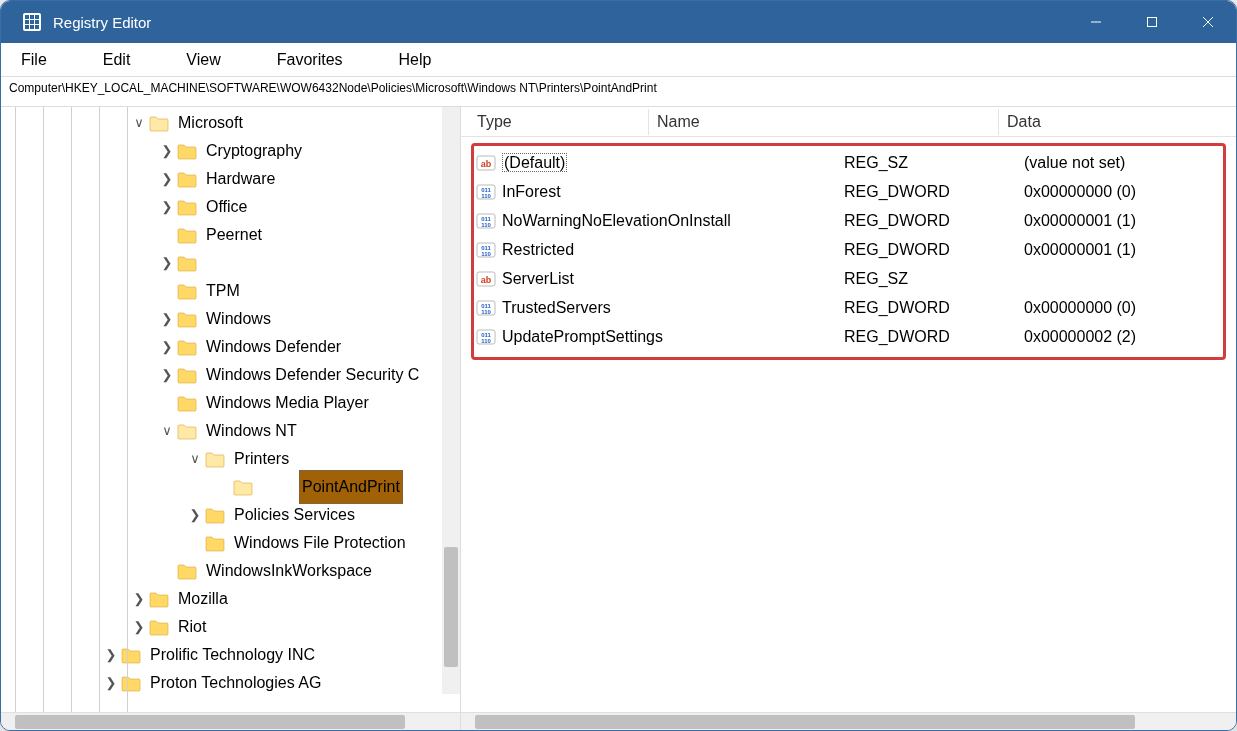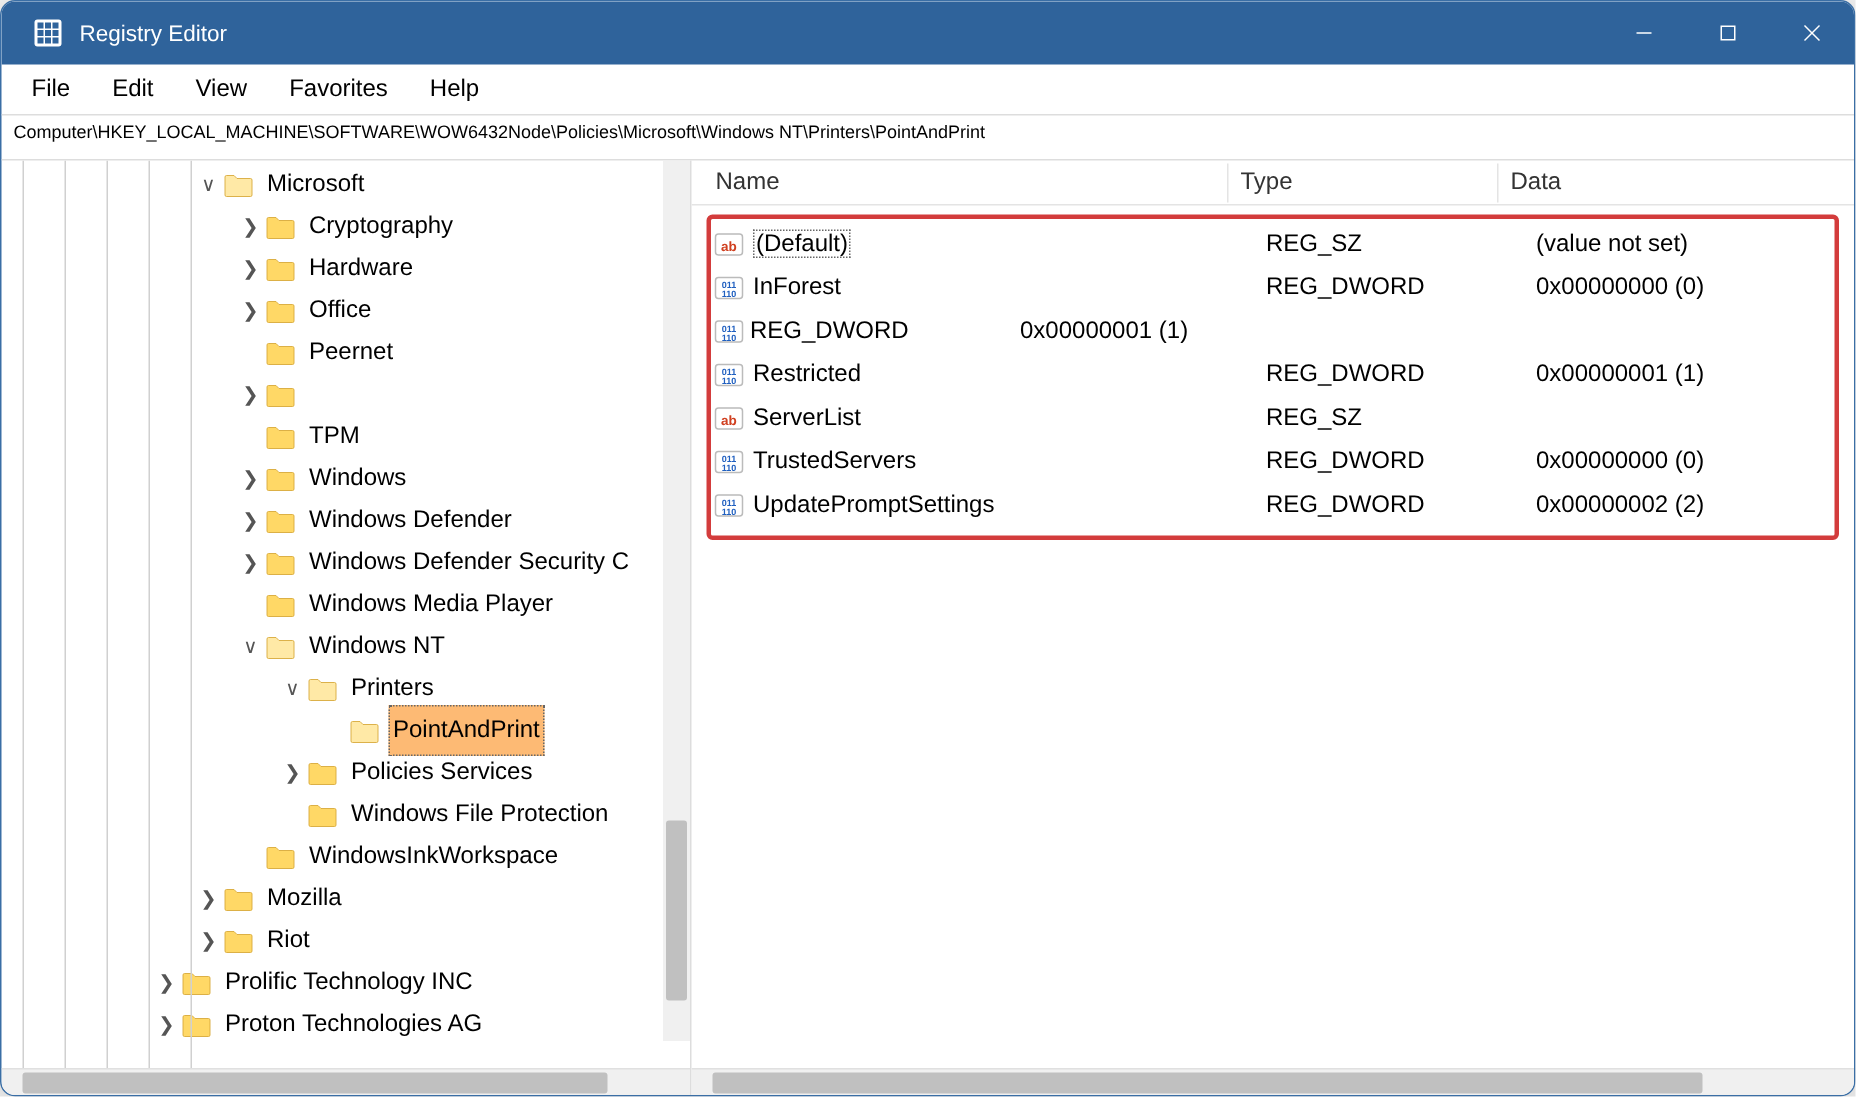--- a/index.html
+++ b/index.html
@@ -42,20 +42,21 @@
   .ctl { width:56px; height:42px; display:flex;align-items:center;justify-content:center; color:#fff; }
   .ctl svg {stroke:#fff;stroke-width:1;fill:none;}
   .menubar {
     height: 34px;
     border-bottom: 1px solid #ddd;
     display: flex;
     align-items: center;
     padding: 0 6px;
     flex-shrink: 0;
     font-size: 16px;
+    gap: 28px;
   }
   .menuitem {
     padding: 4px 14px;
     cursor: default;
   }
   .addr {
     height: 30px;
     border-bottom: 1px solid #ddd;
     padding: 4px 8px;
     font-size: 12px;
@@ -79,21 +80,21 @@
     line-height:28px;
     padding-top:2px;
     position:relative;
     height:100%;
   }
   .row{display:flex;align-items:center;white-space:nowrap;height:28px;}
   .twisty{width:16px;text-align:center;color:#555;font-size:13px;margin-right:2px;}
   .twisty.blank{color:transparent;}
   .folder{width:20px;height:17px;margin-right:6px;display:inline-block;}
   .label{padding:0 3px;}
-  .sel{background:#fdba74;border:1px dotted #666;padding:2px 2px;}
+  .sel{background:#a16207;border:1px dotted #666;padding:2px 2px;margin-left:40px;}
   .vline{position:absolute;width:1px;background:#d0d0d0;top:0;bottom:0;}
   .list-pane{flex:1;display:flex;flex-direction:column;overflow:hidden;}
   .hdr{display:flex;height:30px;border-bottom:1px solid #e4e4e4;font-size:16px;align-items:center;padding-left:8px;color:#333;}
   .hcell{border-right:1px solid #e4e4e4;padding:4px 8px;}
   .list-body{flex:1;overflow:hidden;padding:4px 6px 16px 6px;}
   .highlight-box{border:3px solid #d33c3c;border-radius:4px;padding:2px 4px 6px 2px;margin:2px 4px;}
   .lrow{display:flex;align-items:center;height:29px;font-size:16px;}
   .vicon{width:20px;height:20px;margin-right:4px;flex-shrink:0;}
   .lname{width:344px;padding-left:2px;}
   .ltype{width:180px;}
@@ -333,22 +334,22 @@
             <div class="vthumb" style="top:440px;height:120px;"></div>
           </div>
       </div>
       <div class="hscroll">
           <div class="thumb" style="left:14px;width:390px;"></div>
         </div>
     </div>
 
     <div class="list-pane">
       <div class="hdr">
+        <div class="hcell" style="width:180px">Type</div>
         <div class="hcell" style="width:350px">Name</div>
-        <div class="hcell" style="width:180px">Type</div>
         <div class="hcell" style="flex:1;border-right:none">Data</div>
       </div>
       <div class="list-body">
         <div class="highlight-box">
           <div id="values">
               <div class="lrow">
                 <svg class="vicon" viewBox="0 0 20 20">
                   <rect x="1" y="3" width="18" height="14" rx="2" fill="#fff" stroke="#bbb"></rect>
                   <text x="10" y="14" font-size="9" text-anchor="middle" fill="#d04020" font-weight="bold">ab</text>
                 </svg>
@@ -365,20 +366,21 @@
                 <span class="lname"><span class="">InForest</span></span>
                 <span class="ltype">REG_DWORD</span>
                 <span class="ldata">0x00000000 (0)</span>
               </div>
               <div class="lrow">
                 <svg class="vicon" viewBox="0 0 20 20">
                   <rect x="1" y="3" width="18" height="14" rx="2" fill="#fff" stroke="#bbb"></rect>
                   <text x="10" y="10" font-size="6" text-anchor="middle" fill="#2060c0" font-weight="bold">011</text>
                   <text x="10" y="16" font-size="6" text-anchor="middle" fill="#2060c0" font-weight="bold">110</text>
                 </svg>
+                <span class="lname"><span class="">NoWarningNoElevationOnInstall</span></span>
                 <span class="ltype">REG_DWORD</span>
                 <span class="ldata">0x00000001 (1)</span>
               </div>
               <div class="lrow">
                 <svg class="vicon" viewBox="0 0 20 20">
                   <rect x="1" y="3" width="18" height="14" rx="2" fill="#fff" stroke="#bbb"></rect>
                   <text x="10" y="10" font-size="6" text-anchor="middle" fill="#2060c0" font-weight="bold">011</text>
                   <text x="10" y="16" font-size="6" text-anchor="middle" fill="#2060c0" font-weight="bold">110</text>
                 </svg>
                 <span class="lname"><span class="">Restricted</span></span>

